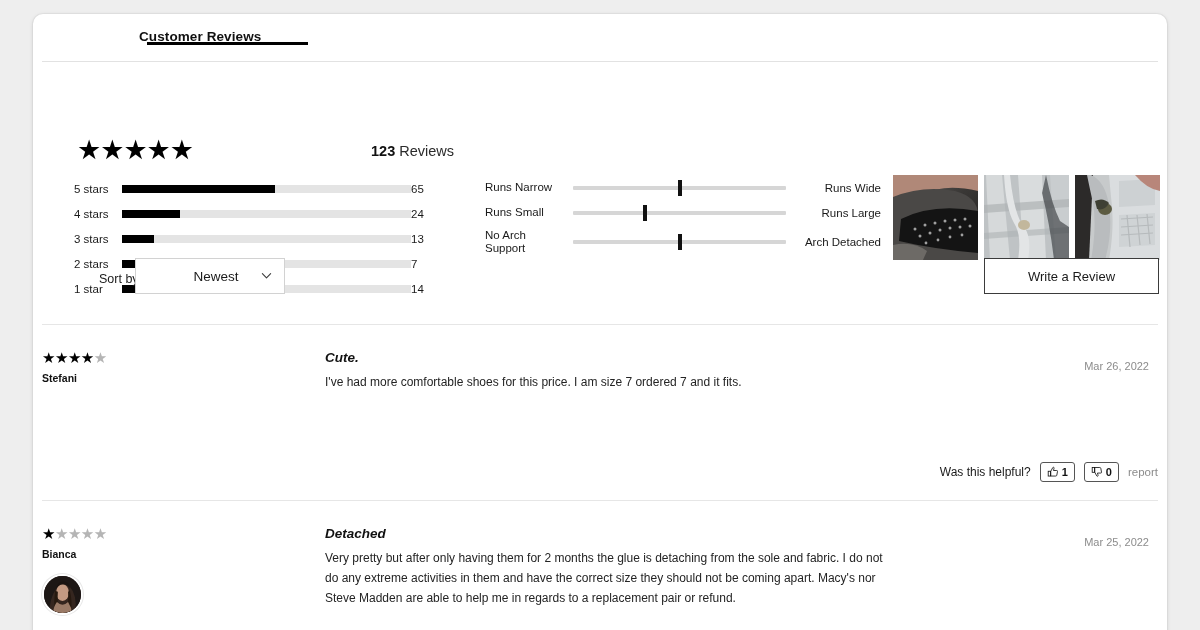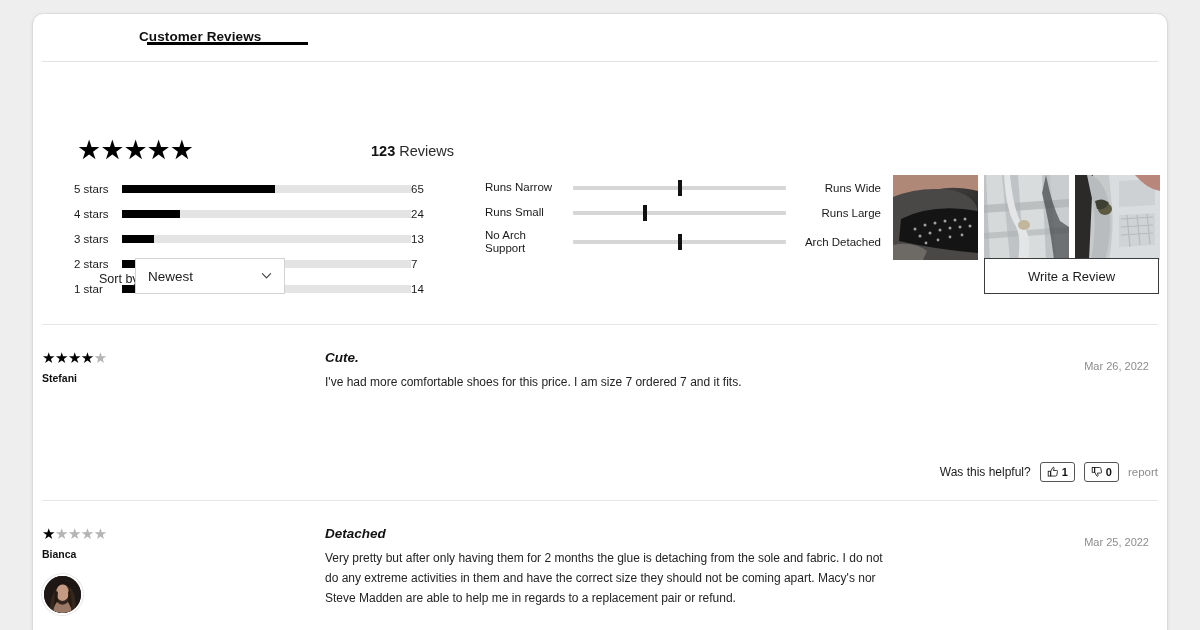--- a/index.html
+++ b/index.html
@@ -186,20 +186,21 @@
   .select-box {
     position: absolute;
     left: 102px;
     top: 11px;
     width: 148px;
     height: 34px;
     border: 1px solid #d2d2d2;
     background: #fff;
     display: flex;
     align-items: center;
+    justify-content: center;
   }
   .select-value {
     margin-left: 12px;
     font-size: 13.5px;
     color: #1a1a1a;
   }
   .chevron {
     position: absolute;
     right: 12px;
     top: 11px;

